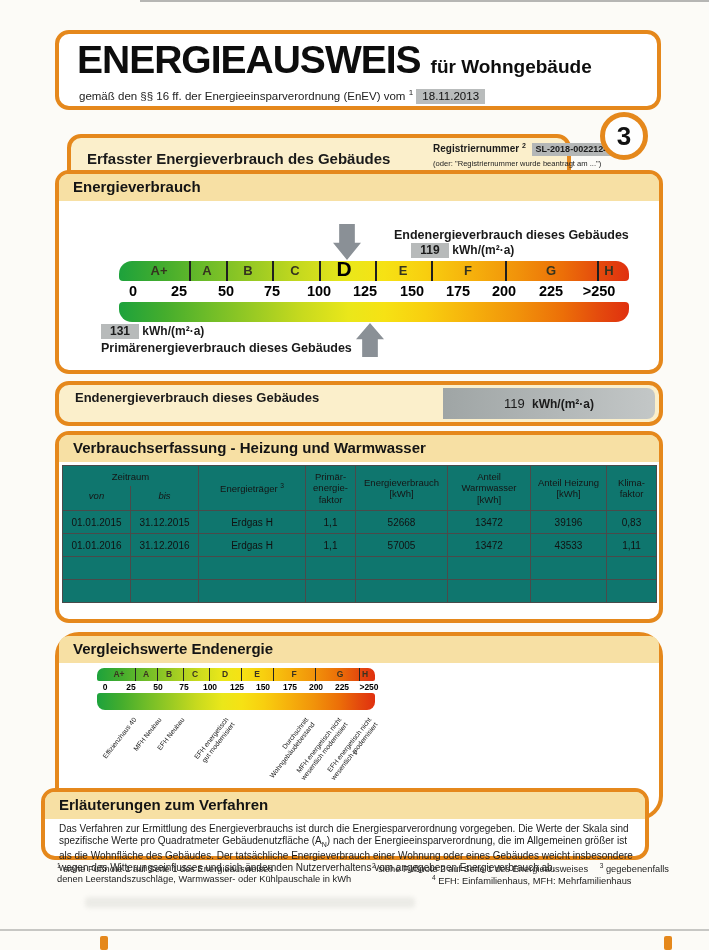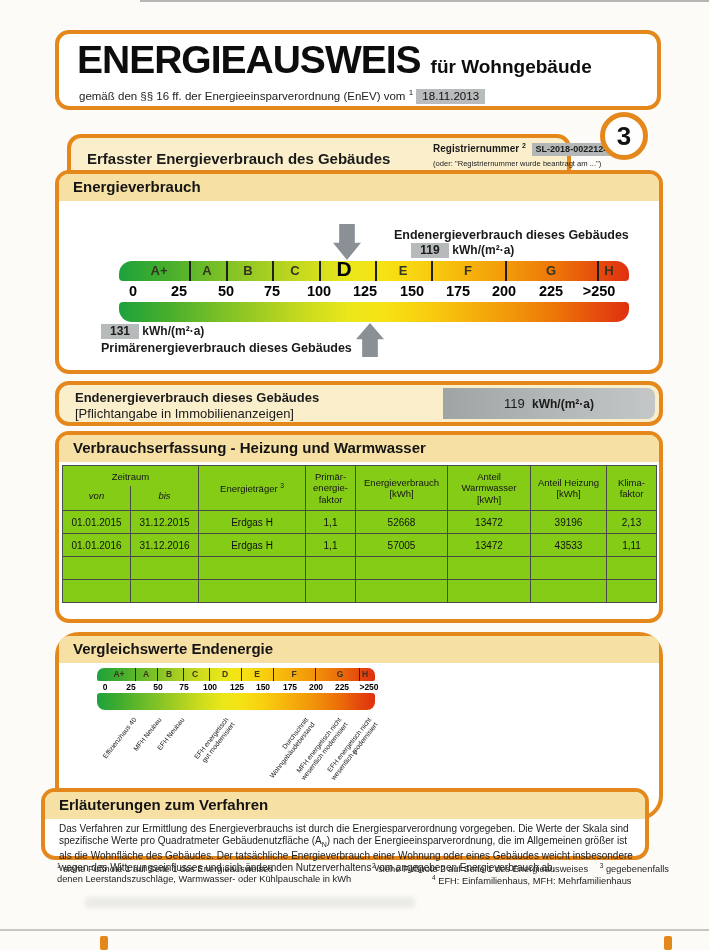--- a/index.html
+++ b/index.html
@@ -46,21 +46,21 @@
   .val-chip { display:inline-block; background:#b7baba; min-width:38px; text-align:center; line-height:15px; }
   .lbl { position:absolute; font-size:12.5px; font-weight:bold; white-space:nowrap; }
 
   
   .ee-l1 { position:absolute; left:16px; top:5px; font-size:13px; font-weight:bold; }
   .ee-l2 { position:absolute; left:16px; top:21px; font-size:13px; }
   .ee-gray { position:absolute; right:4px; top:3px; width:212px; height:31px; background:linear-gradient(90deg,#9fa5a5,#c3c7c7); border-radius:0 8px 8px 0; text-align:center; line-height:31px; font-size:13px; }
   .ee-gray b { font-size:12px; }
 
   
-  table.ctable { position:absolute; left:3px; top:30px; border-collapse:collapse; table-layout:fixed; width:594px; background:#84cc16; }
+  table.ctable { position:absolute; left:3px; top:30px; border-collapse:collapse; table-layout:fixed; width:594px; background:#0f766e; }
   .ctable th, .ctable td { border:1px solid #4a4a4a; font-weight:normal; padding:0; text-align:center; vertical-align:middle; }
   .ctable thead th { height:44px; font-size:9.5px; line-height:1.18; color:#151515; }
   .ctable td { height:23px; font-size:10px; color:#111; }
   .th-z { padding:0; }
   .zr-top { height:20px; line-height:22px; }
   .zr-bottom { display:flex; height:24px;font-style:italic; }
   .zr-bottom span { flex:1; line-height:20px; }
   .zr-bottom span:first-child { border-right:1px solid #4a4a4a; }
 
   
@@ -167,21 +167,20 @@
 
     <div class="val-row" style="left:42px; top:150px;">
       <span class="val-chip">131</span>
       <span>kWh/(m²·a)</span>
     </div>
     <div class="lbl" style="left:42px; top:167px;">Primärenergieverbrauch dieses Gebäudes</div>
   </div>
 
   <div class="obox cream-box" style="left:55px; top:381px; width:608px; height:45px;">
     <div class="ee-l1">Endenergieverbrauch dieses Gebäudes</div>
-    <div class="ee-l2">[Pflichtangabe in Immobilienanzeigen]</div>
     <div class="ee-gray">
       <span>119</span>&nbsp;&nbsp;<b>kWh/(m²·a)</b>
     </div>
   </div>
 
   <div class="obox" style="left:55px; top:431px; width:608px; height:192px;">
     <div class="strip"></div>
     <div class="strip-title">Verbrauchserfassung - Heizung und Warmwasser</div>
     <table class="ctable">
       <colgroup>
@@ -232,21 +231,21 @@
       </thead>
       <tbody>
         <tr>
           <td>01.01.2015</td>
           <td>31.12.2015</td>
           <td>Erdgas H</td>
           <td>1,1</td>
           <td>52668</td>
           <td>13472</td>
           <td>39196</td>
-          <td>2,13</td>
+          <td>0,83</td>
         </tr>
         <tr>
           <td>01.01.2016</td>
           <td>31.12.2016</td>
           <td>Erdgas H</td>
           <td>1,1</td>
           <td>57005</td>
           <td>13472</td>
           <td>43533</td>
           <td>1,11</td>

